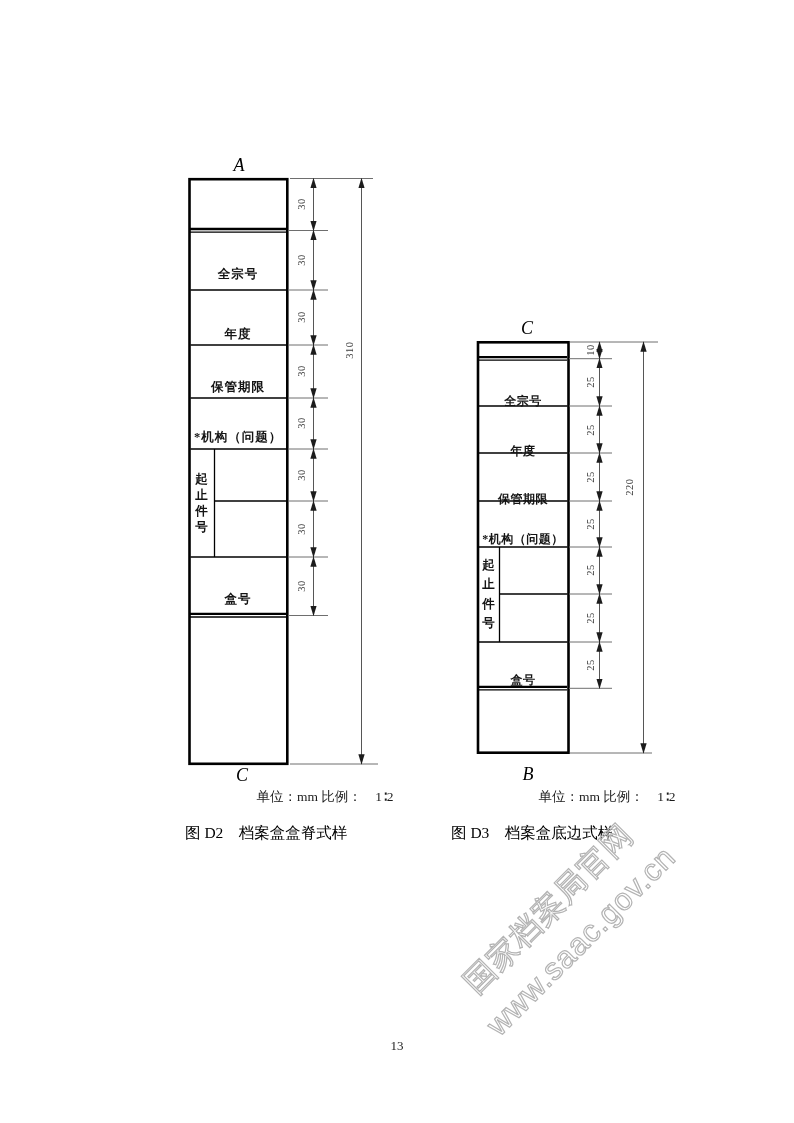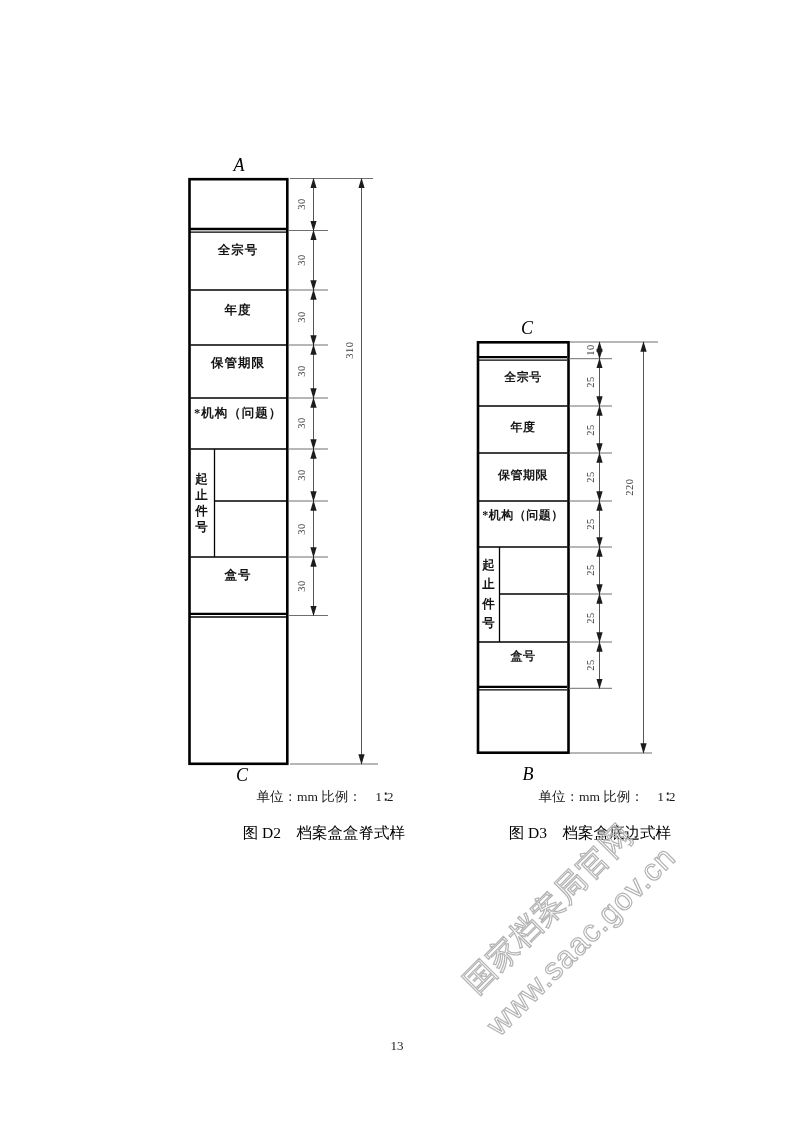--- a/index.html
+++ b/index.html
@@ -7,30 +7,30 @@
         font-family:"Liberation Serif","DejaVu Serif",serif;color:#111;}
   svg.linework{position:absolute;left:0;top:0;}
   .box{fill:none;stroke:#000;stroke-width:2.6;}
   .thin{stroke:#000;stroke-width:1.3;}
   .th2{stroke:#000;stroke-width:2.3;}
   .ext{stroke:#6e6e6e;stroke-width:1;}
   .dim{stroke:#565656;stroke-width:1;}
   .letter{position:absolute;width:44px;text-align:center;font-style:italic;
           font-size:18px;line-height:20px;color:#000;}
   .cell{position:absolute;text-align:center;font-weight:bold;font-size:12.5px;
-        line-height:16px;letter-spacing:1px;color:#141414;}
+        line-height:16px;letter-spacing:1px;color:#141414;margin-top:24px;}
   .cell.small{font-size:12px;letter-spacing:0.5px;}
   .vcol{position:absolute;display:flex;flex-direction:column;align-items:center;
         justify-content:center;font-weight:bold;font-size:12.5px;color:#141414;}
   .vcol span{display:block;}
   .dimnum{position:absolute;width:34px;height:14px;text-align:center;font-size:10.5px;
           line-height:14px;color:#3a3a3a;transform:rotate(-90deg);letter-spacing:0.5px;}
   .note{position:absolute;width:220px;text-align:center;font-size:13.5px;
         line-height:16px;white-space:pre;color:#1a1a1a;}
-  .caption{position:absolute;width:220px;text-align:right;font-size:15.5px;
+  .caption{position:absolute;width:220px;text-align:left;font-size:15.5px;
            line-height:18px;white-space:pre;color:#000;}
   .pagenum{position:absolute;left:0;width:794px;top:1038px;text-align:center;
            font-size:13px;color:#222;}
   .watermark{position:absolute;left:415px;top:879px;width:300px;text-align:center;
              transform:rotate(-45deg);font-size:31px;line-height:46px;white-space:nowrap;
              letter-spacing:1px;font-family:"Liberation Sans","DejaVu Sans",sans-serif;
              color:transparent;-webkit-text-stroke:1.2px #b3b3b3;}
 </style>
 </head>
 <body>

